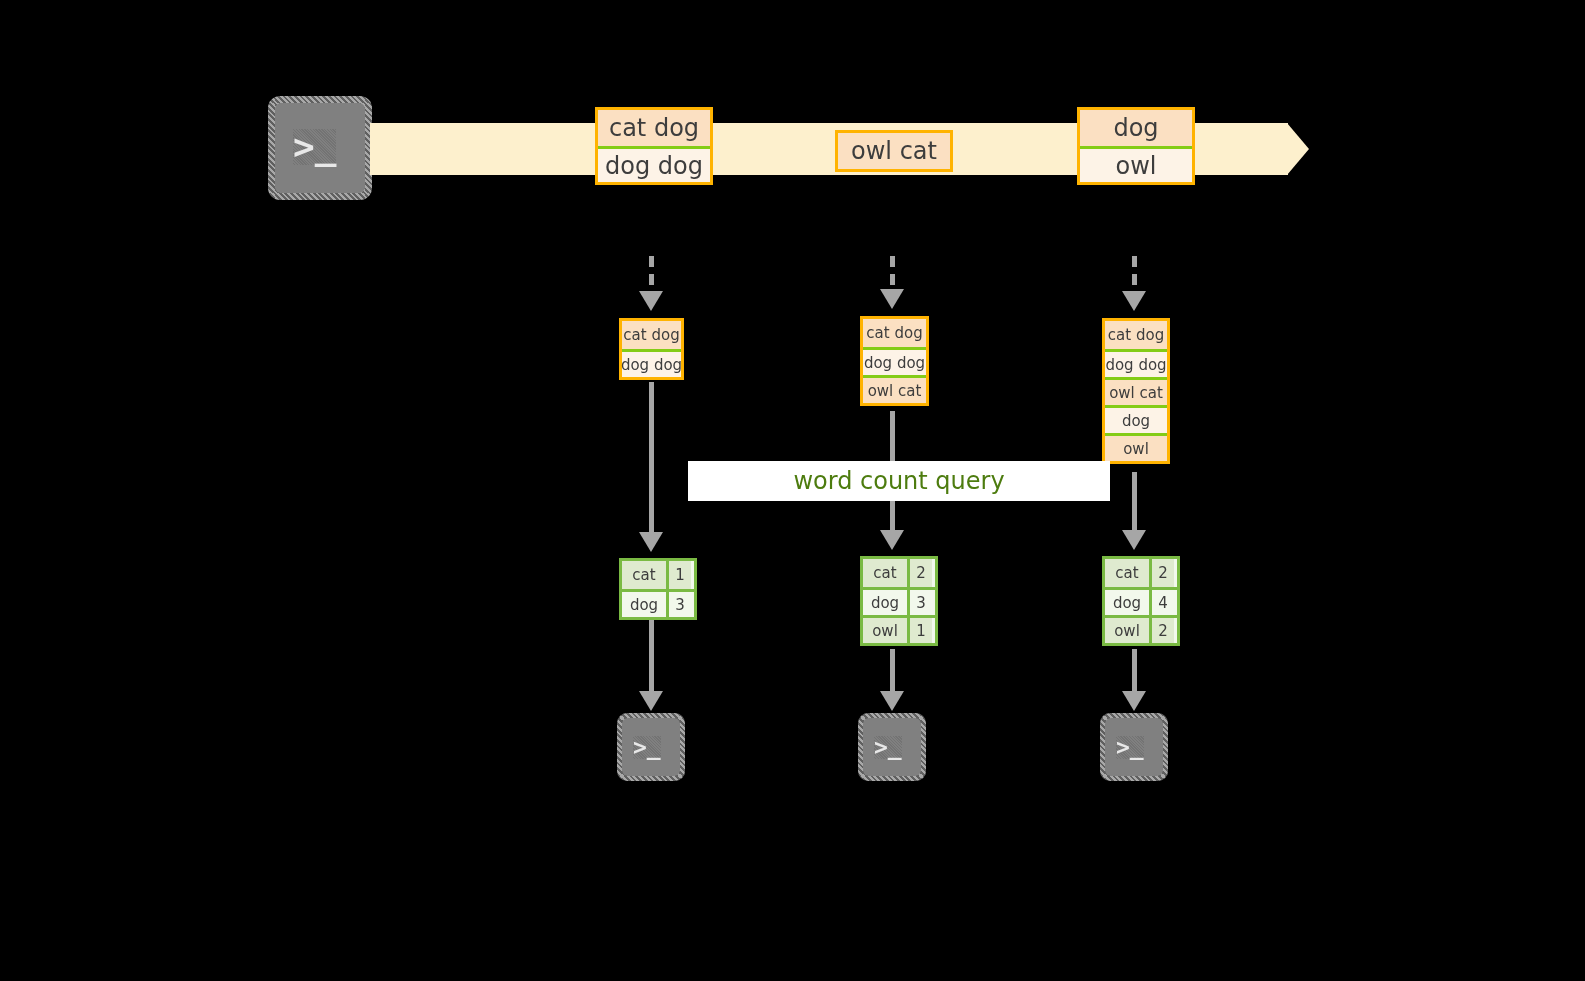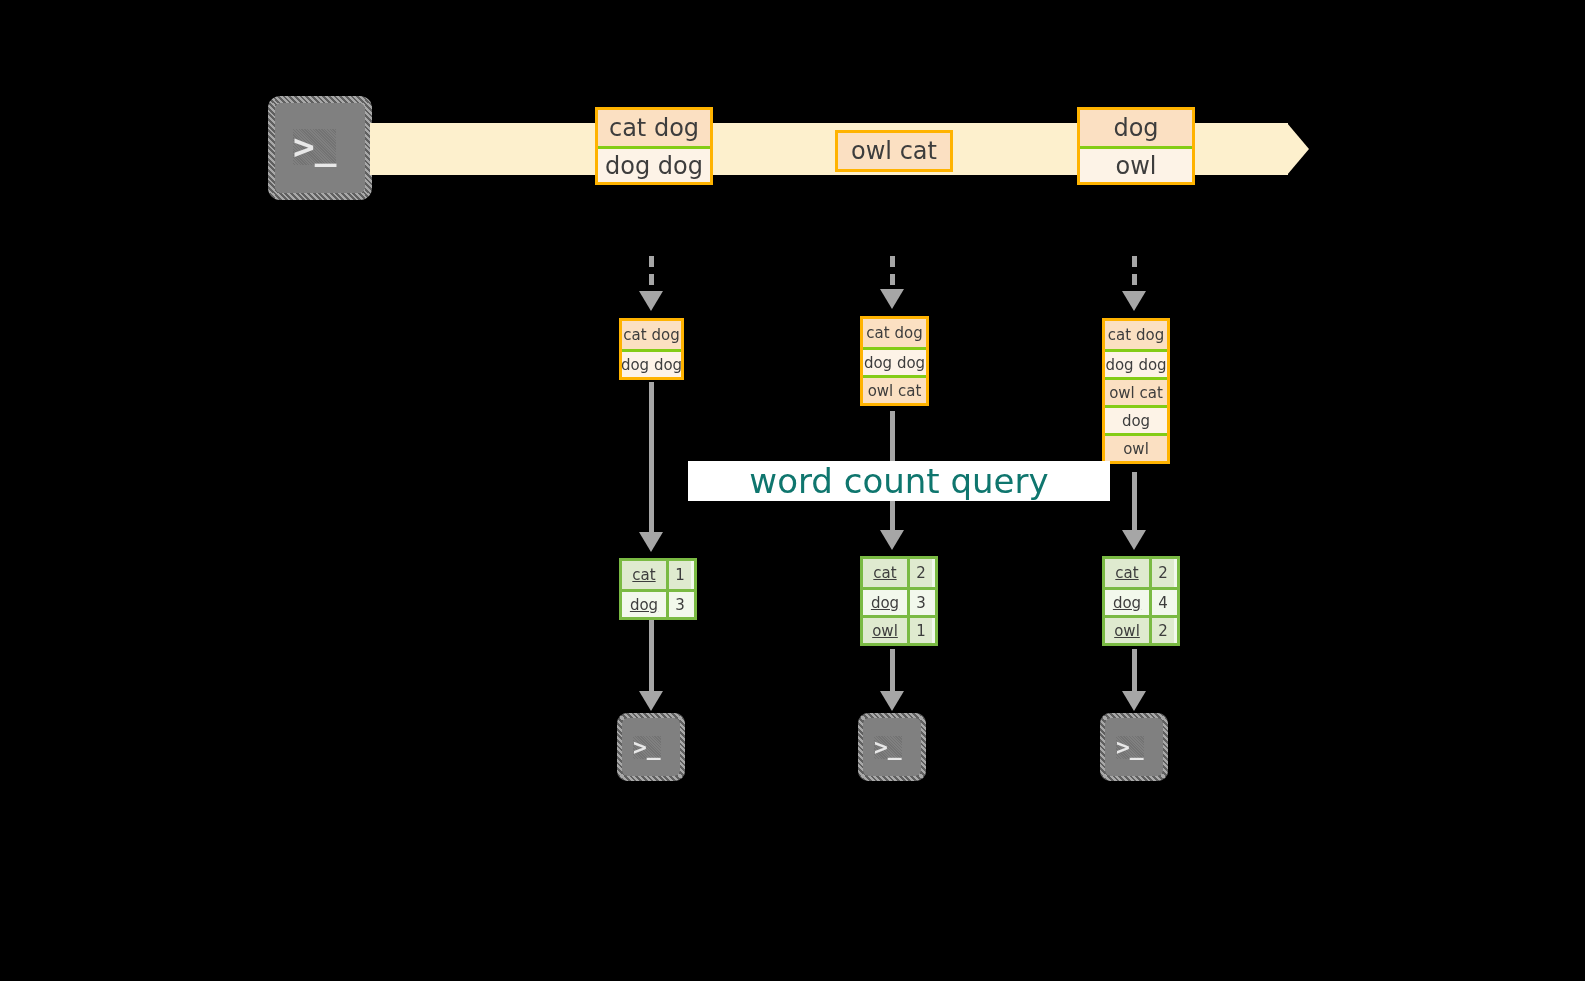--- a/index.html
+++ b/index.html
@@ -98,21 +98,21 @@
   .resrow + .resrow { border-top: 3px solid #7aba43; }
   .resrow .word, .resrow .cnt {
     box-sizing: border-box;
     display: flex;
     align-items: center;
     justify-content: center;
     font-size: 15px;
     color: #3d3d3d;
     white-space: nowrap;
   }
-  .resrow .word { width: 44px; text-decoration: underline; }
+  .resrow .word { width: 44px; }
   .resrow .cnt  { width: 25px; border-left: 3px solid #7aba43; }
   .resrow.dark  .word, .resrow.dark  .cnt { background: #dfeacf; }
   .resrow.light .word, .resrow.light .cnt { background: #f2f8ec; }
 
   
   .conn-line {
     position: absolute;
     width: 5px;
     background: #a6a6a6;
   }
@@ -133,22 +133,22 @@
 
   
   .query-band {
     position: absolute;
     background: #ffffff;
     display: flex;
     align-items: center;
     justify-content: center;
   }
   .query-band span {
-    font-size: 34px;
-    color: #0f766e;
+    font-size: 24px;
+    color: #4d7c0f;
     white-space: nowrap;
   }
 </style>
 </head>
 <body>
 
 <div id="canvas">
 
   <div class="term term-big" style="left:268px; top:96px;">
     <div class="term-inner"></div>

